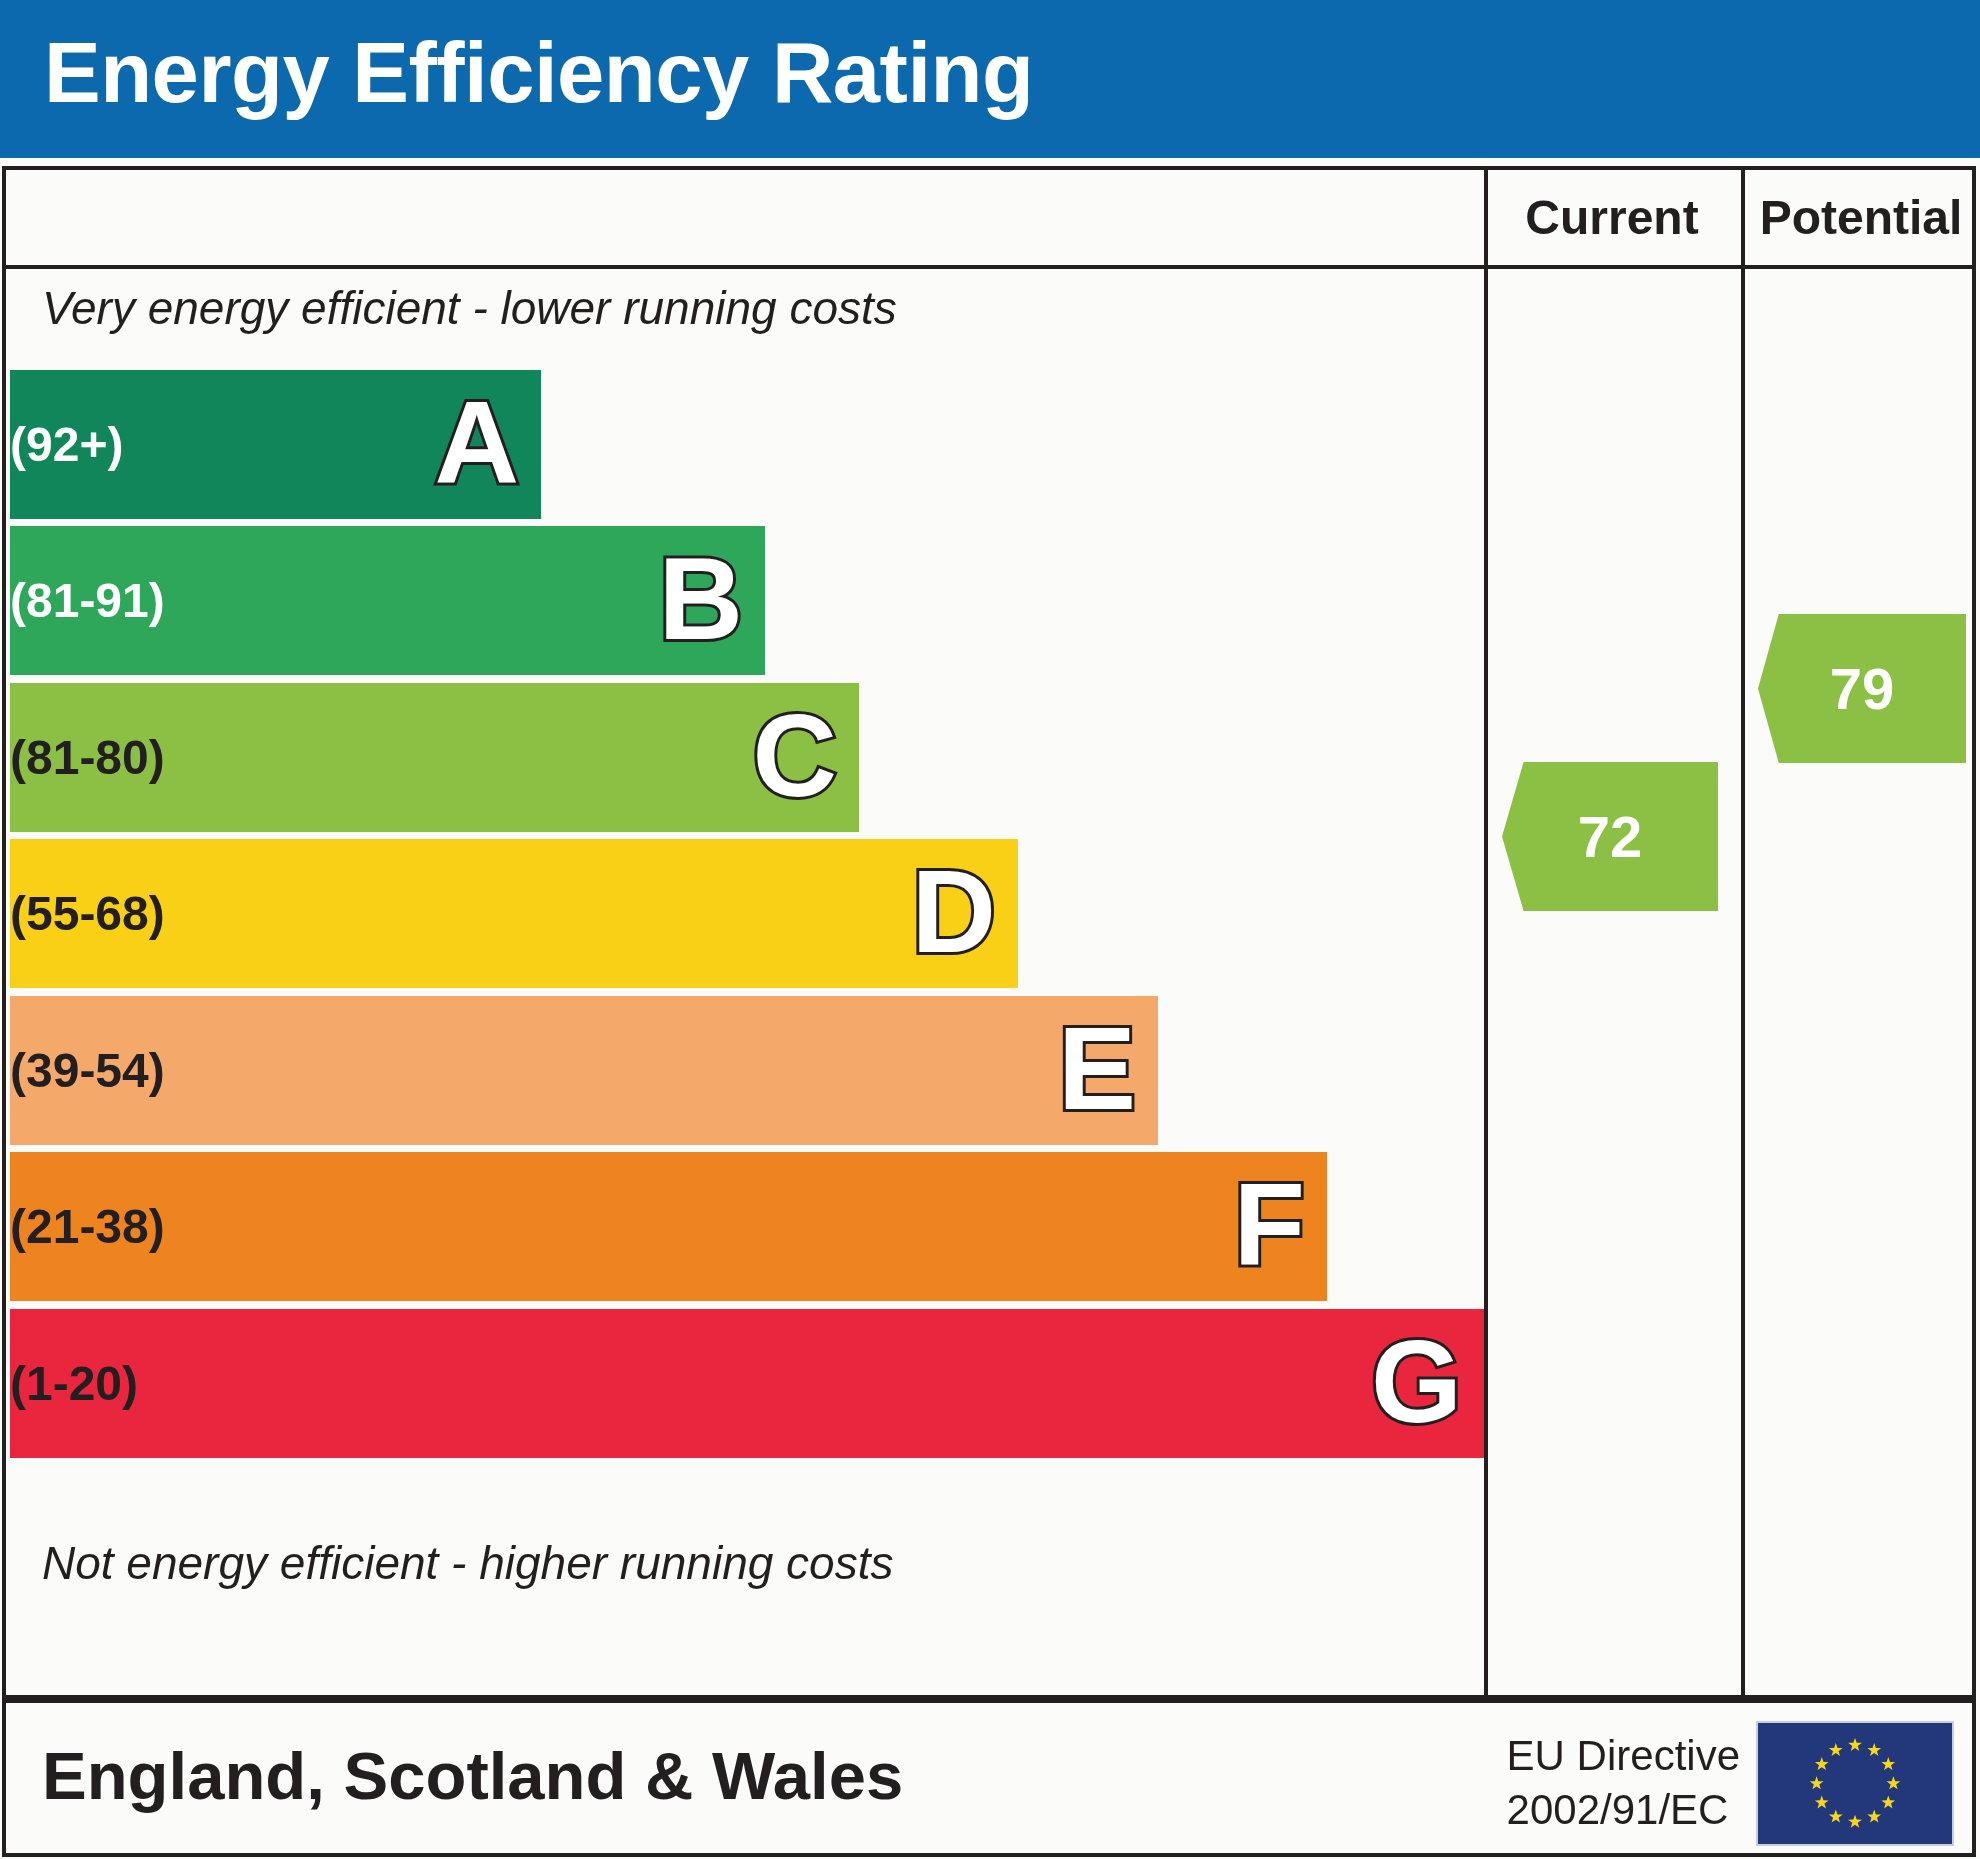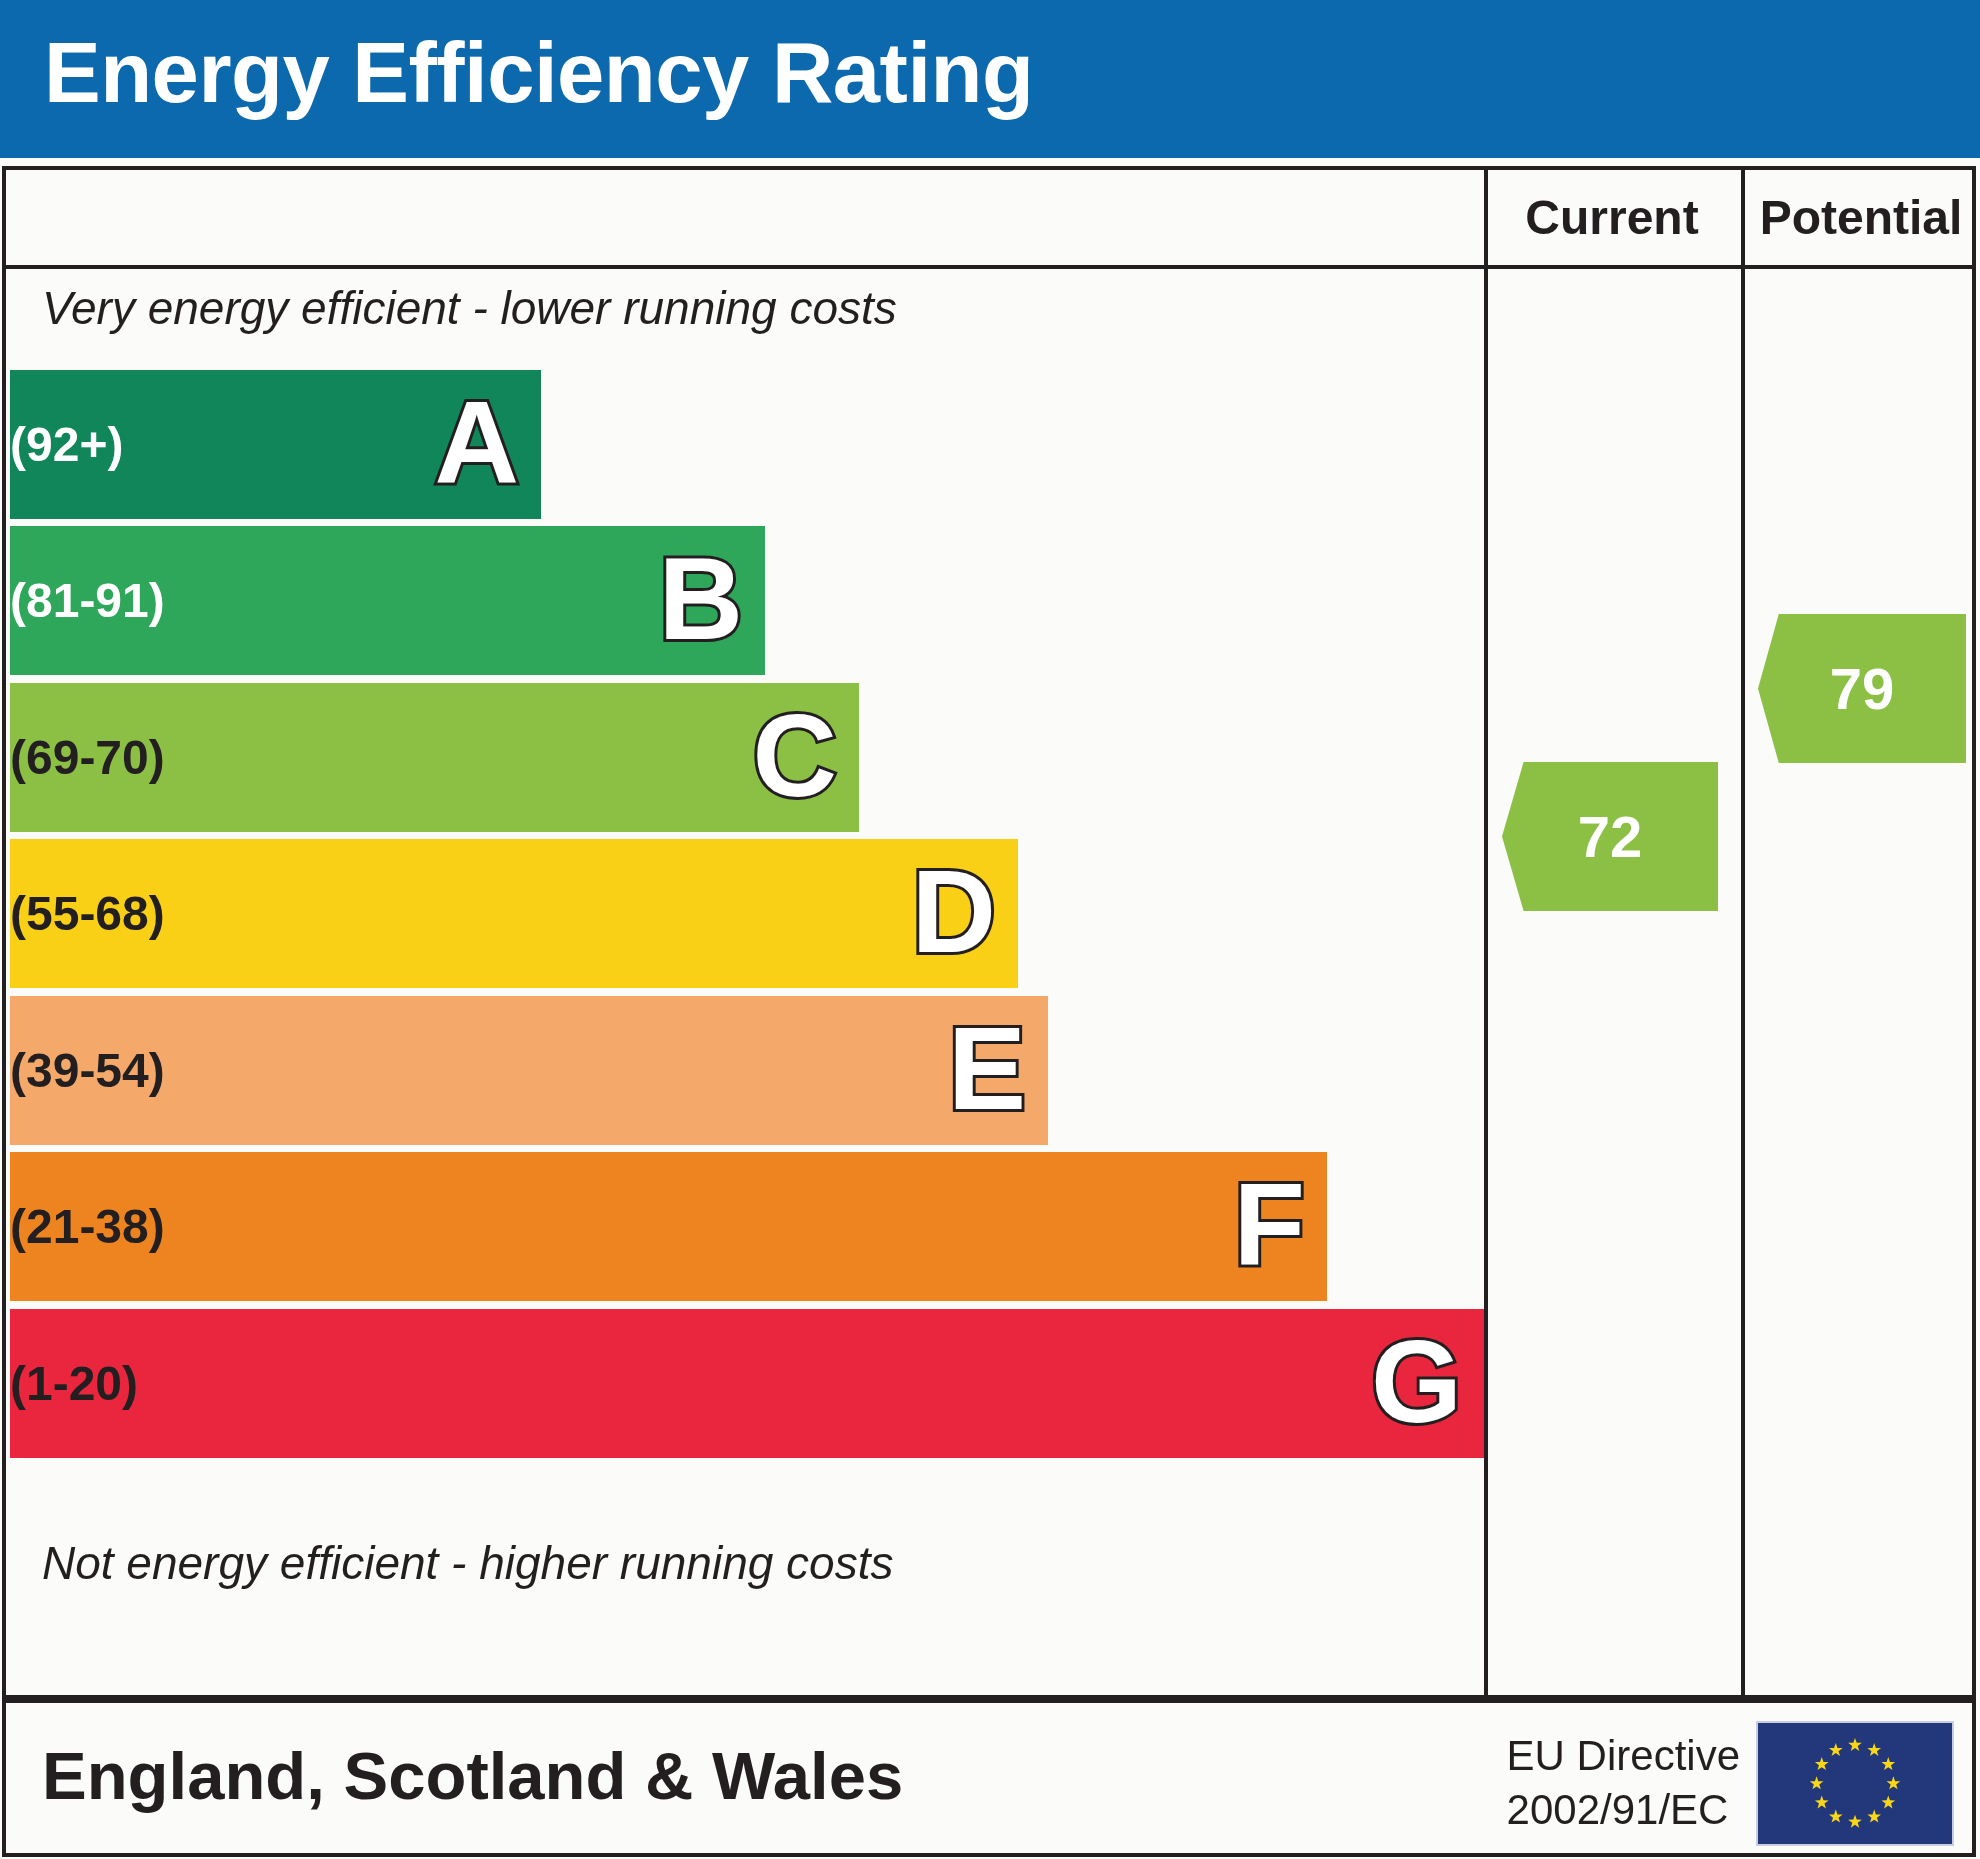--- a/index.html
+++ b/index.html
@@ -204,28 +204,28 @@
 
     <div class="band" style="top: 200px; background: rgb(16, 134, 90); width: 531px;">
       <span class="range" style="color: rgb(255, 255, 255);">(92+)</span>
       <span class="letter">A</span>
     </div>
     <div class="band" style="top: 356px; background: rgb(46, 167, 91); width: 755px;">
       <span class="range" style="color: rgb(255, 255, 255);">(81-91)</span>
       <span class="letter">B</span>
     </div>
     <div class="band" style="top: 513px; background: rgb(140, 192, 68); width: 849px;">
-      <span class="range" style="color: rgb(35, 31, 32);">(69-70)</span>
+      <span class="range" style="color: rgb(35, 31, 32);">(81-80)</span>
       <span class="letter">C</span>
     </div>
     <div class="band" style="top: 669px; background: rgb(249, 208, 22); width: 1008px;">
       <span class="range" style="color: rgb(35, 31, 32);">(55-68)</span>
       <span class="letter">D</span>
     </div>
-    <div class="band" style="top: 826px; background: rgb(244, 169, 106); width: 1038px;">
+    <div class="band" style="top: 826px; background: rgb(244, 169, 106); width: 1148px;">
       <span class="range" style="color: rgb(35, 31, 32);">(39-54)</span>
       <span class="letter">E</span>
     </div>
     <div class="band" style="top: 982px; background: rgb(238, 132, 32); width: 1317px;">
       <span class="range" style="color: rgb(35, 31, 32);">(21-38)</span>
       <span class="letter">F</span>
     </div>
     <div class="band" style="top: 1139px; background: rgb(233, 38, 62); width: 1474px;">
       <span class="range" style="color: rgb(35, 31, 32);">(1-20)</span>
       <span class="letter">G</span>

